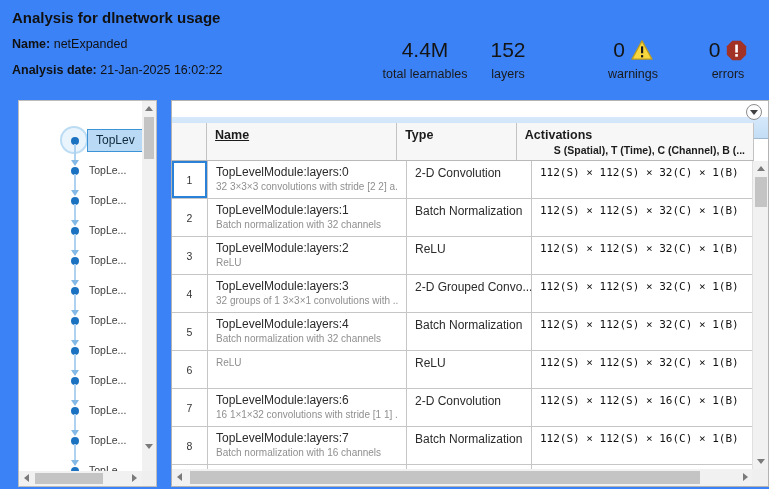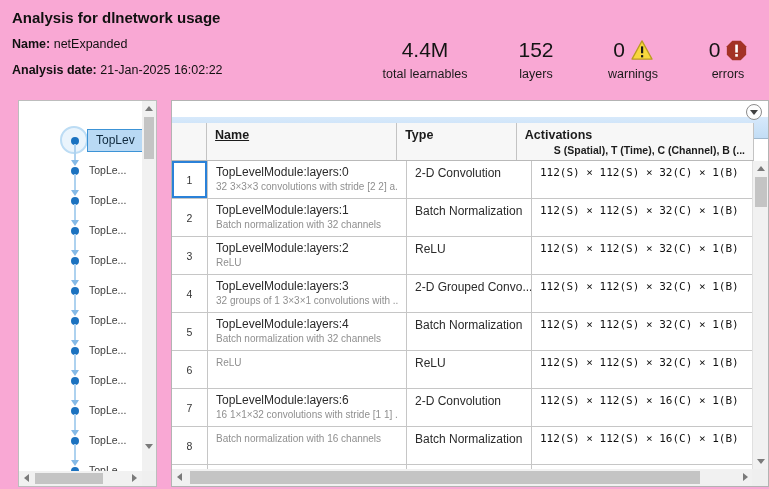--- a/index.html
+++ b/index.html
@@ -1,18 +1,18 @@
 <!DOCTYPE html>
 <html><head>
 <meta charset="utf-8">
 <style>
   * { margin:0; padding:0; box-sizing:border-box; }
   html,body { background:#ffffff; }
   body { font-family:"Liberation Sans", sans-serif; }
-  #app { position:relative; width:769px; height:489px; background:#f9a8d4; overflow:hidden; }
+  #app { position:relative; width:769px; height:489px; background:#3b82f6; overflow:hidden; }
 
   
   .page-title { position:absolute; left:12px; top:9px; font-size:15px; font-weight:bold; color:#111; }
   .meta-line { position:absolute; left:12px; font-size:12.5px; color:#111; }
   .meta-name { top:37px; }
   .meta-date { top:63px; }
   .meta-line b { font-weight:bold; }
 
   .stat { position:absolute; top:36px; height:52px; text-align:center; }
   .stat-value-row { display:flex; align-items:center; justify-content:center; gap:6px; height:28px; }
@@ -99,21 +99,21 @@
     <b>Analysis date:</b>
     <span>21-Jan-2025 16:02:22</span>
   </div>
 
   <div class="stat" style="left:368px; width:114px;">
     <div class="stat-value-row">
         <span class="stat-value">4.4M</span>
       </div>
     <div class="stat-label">total learnables</div>
   </div>
-  <div class="stat" style="left:497px; width:78px;">
+  <div class="stat" style="left:469px; width:78px;">
     <div class="stat-value-row">
         <span class="stat-value">152</span>
       </div>
     <div class="stat-label">layers</div>
   </div>
   <div class="stat" style="left:586px; width:94px;">
     <div class="stat-value-row">
       <span class="stat-value">0</span>
       <span style="display:inline-flex;">
         <svg width="22" height="20" viewBox="0 0 24 22">
@@ -313,20 +313,21 @@
     <div class="td td-name">
       <div class="nm">TopLevelModule:layers:6</div>
       <div class="ds">16 1×1×32 convolutions with stride [1 1] ...</div>
     </div>
     <div class="td td-type">2-D Convolution</div>
     <div class="td td-act">112(S) × 112(S) × 16(C) × 1(B)</div>
   </div>
         <div class="trow">
     <div class="td td-num">8</div>
     <div class="td td-name">
+      <div class="nm">TopLevelModule:layers:7</div>
       <div class="ds">Batch normalization with 16 channels</div>
     </div>
     <div class="td td-type">Batch Normalization</div>
     <div class="td td-act">112(S) × 112(S) × 16(C) × 1(B)</div>
   </div>
       </div>
 
     <div class="partial-row">
       <div class="trow">
         <div class="td td-num"></div>

